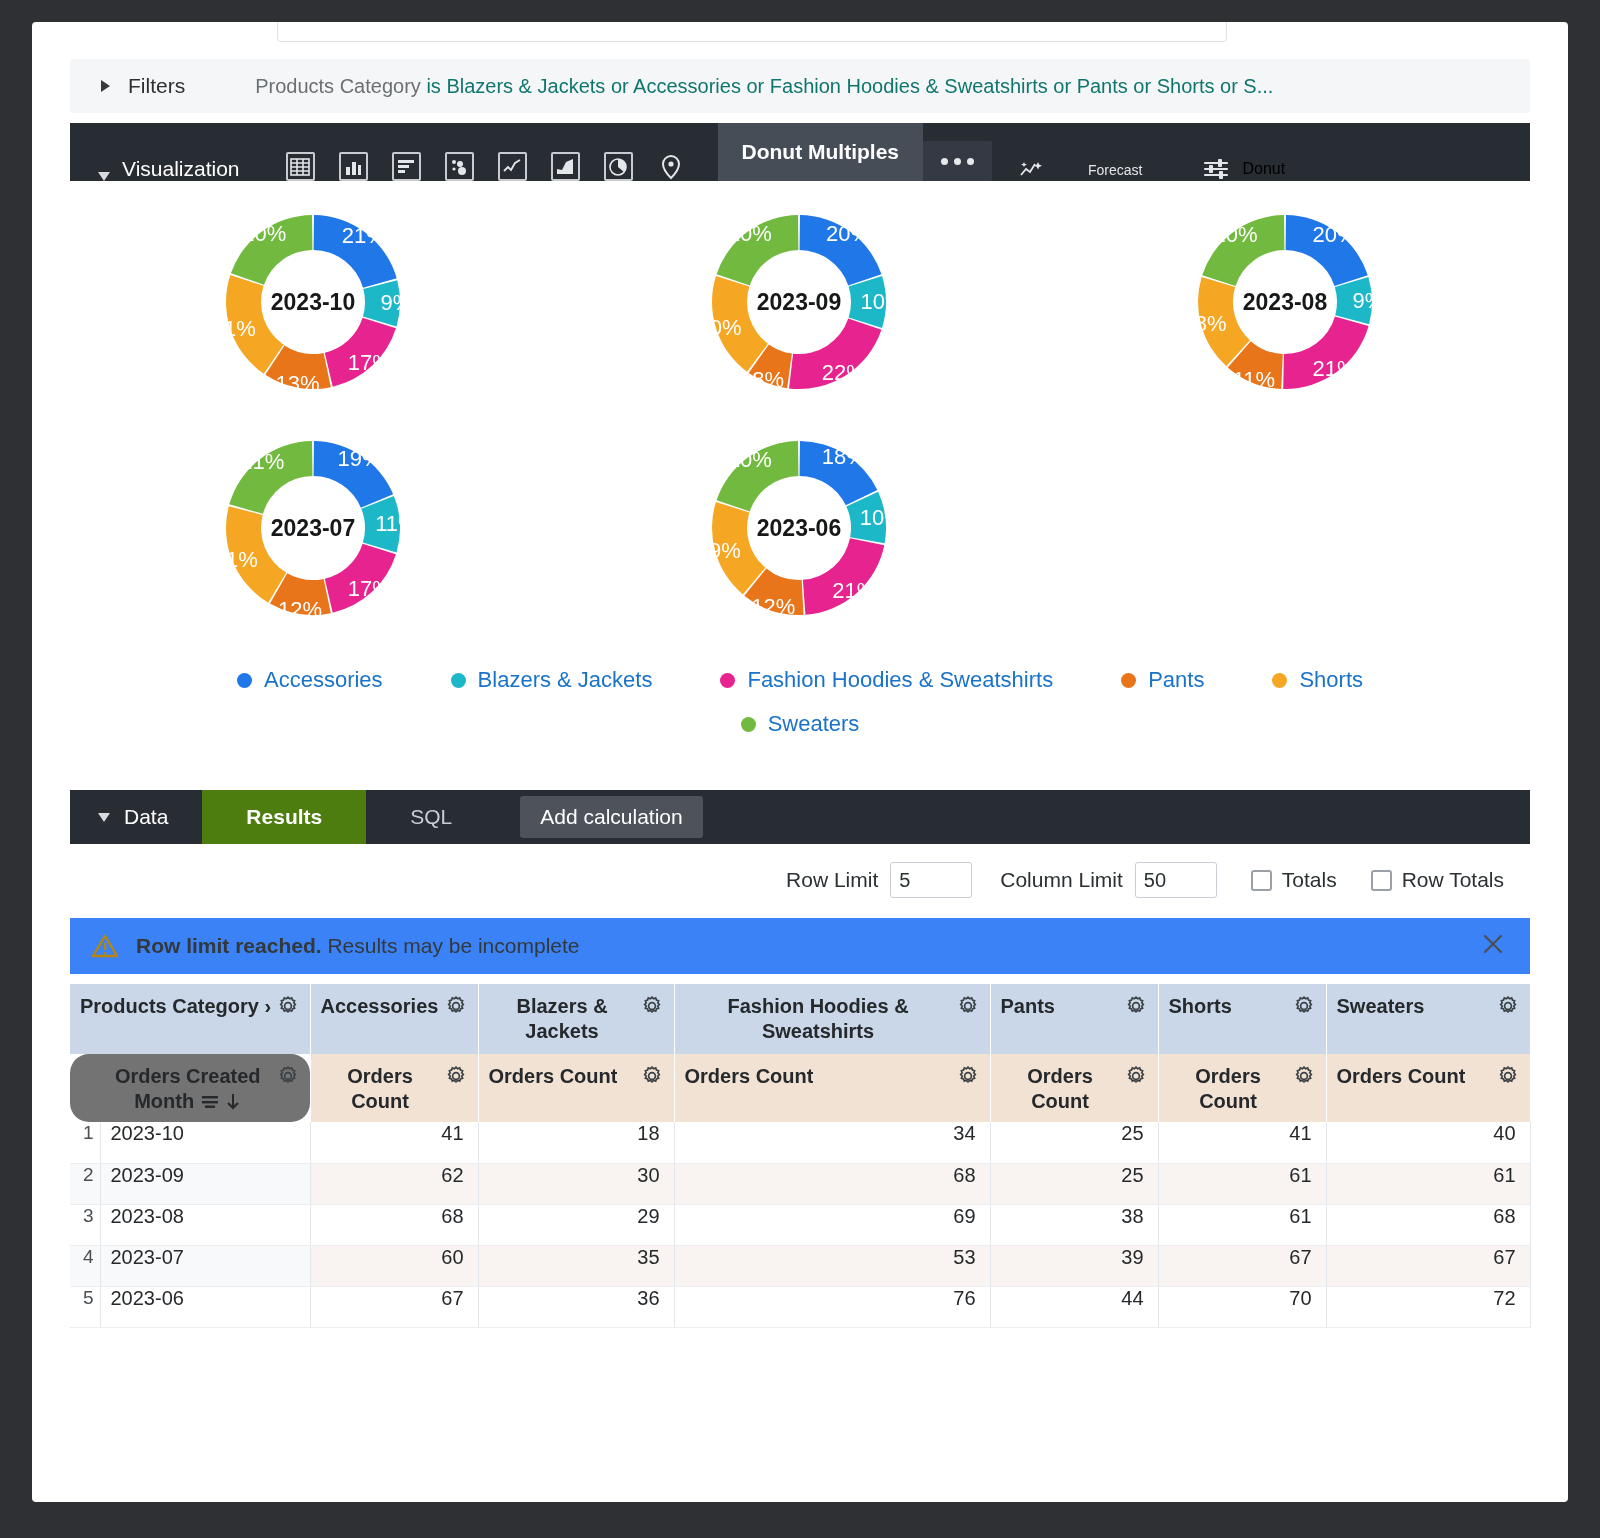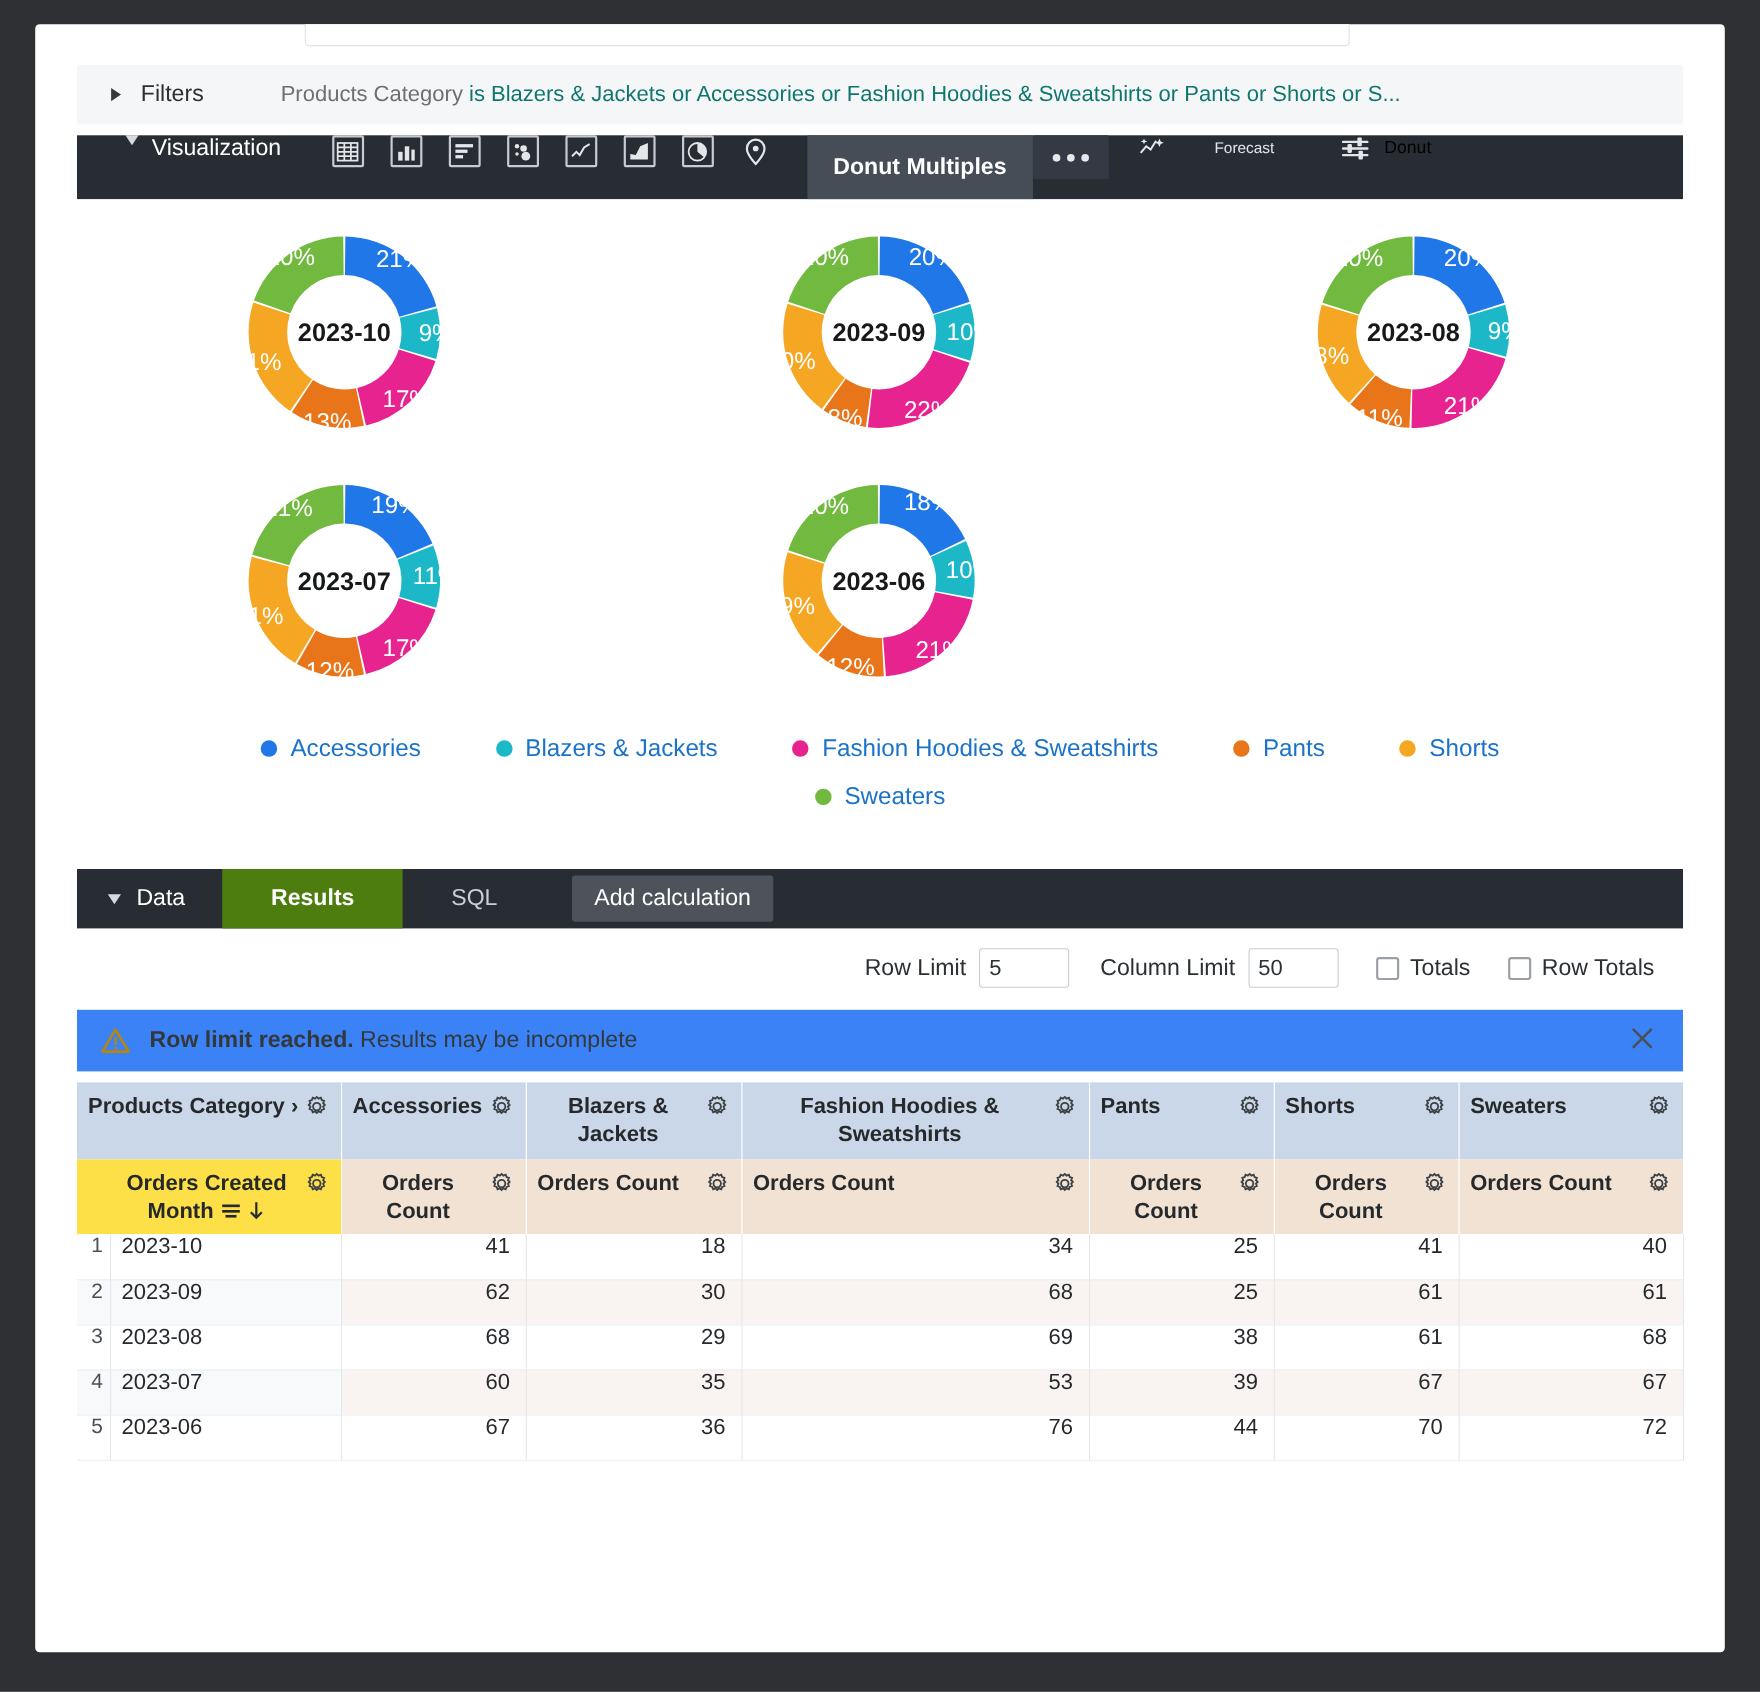--- a/index.html
+++ b/index.html
@@ -36,21 +36,21 @@
   .tri-down { width:0;height:0;border-top:9px solid #d8dadd;border-left:6px solid transparent;border-right:6px solid transparent; }
   .filters-label { font-size:21px; color:#2b3033; margin-left:14px; font-weight:400; }
   .filters-expr {
     margin-left:70px; font-size:20px; color:#6b7074;
     white-space:nowrap; overflow:hidden; max-width:1230px;
   }
   .filters-expr b { color:#0f766e; font-weight:400; }
   
   .vis-bar {
     position:absolute; left:38px; top:101px; width:1460px; height:58px;
-    background:#282c33; display:flex; align-items:flex-start;padding-left:16px;
+    background:#282c33; display:flex; align-items:flex-end;
   }
   .vis-caret { padding-left:28px; display:flex; align-items:center; }
   .vis-label { color:#ffffff; font-size:21px; margin-left:12px; font-weight:400; }
   .vis-icons { display:flex; align-items:center; margin-left:46px; gap:24px; }
   .vicon {
     width:29px; height:29px; border:2px solid #c8ccd2; border-radius:2px;
     display:flex; align-items:center; justify-content:center;
     cursor:pointer;
   }
   .vicon.noborder { border:none; }
@@ -128,21 +128,21 @@
   .warn-icon { width:26px;height:26px; display:flex;align-items:center;justify-content:center; }
   .warn-text { margin-left:18px; font-size:21px; color:#33383b; }
   .warn-text b { font-weight:700; }
   .warn-close { margin-left:auto; cursor:pointer; }
   
   .tbl { position:absolute; left:38px; top:962px; width:1460px; }
   table { border-collapse:collapse; width:1460px; table-layout:fixed; }
   th, td { padding:0; vertical-align:top; }
   .h1 { background:#c9d7e8; height:70px; border-right:1px solid #ffffff; }
   .h2 { background:#f2e2d3; height:68px; border-right:1px solid #ffffff; }
-  .h2.first { background:#fde047; }
+  .h2.first { background:#737373;border-radius:19px; }
   .hcell {
     display:flex; justify-content:space-between; align-items:flex-start;
     padding:10px 10px 0 10px; font-size:20px; color:#26292c; line-height:1.25;
     overflow:hidden; height:100%;
   }
   .hcell .ht { overflow:hidden; }
   .hcell b { font-weight:700; }
   .gear { flex:0 0 auto; margin-left:4px; cursor:pointer; }
   .rownum {
     width:30px; background:#f7f9fb; text-align:right; padding-right:6px;

